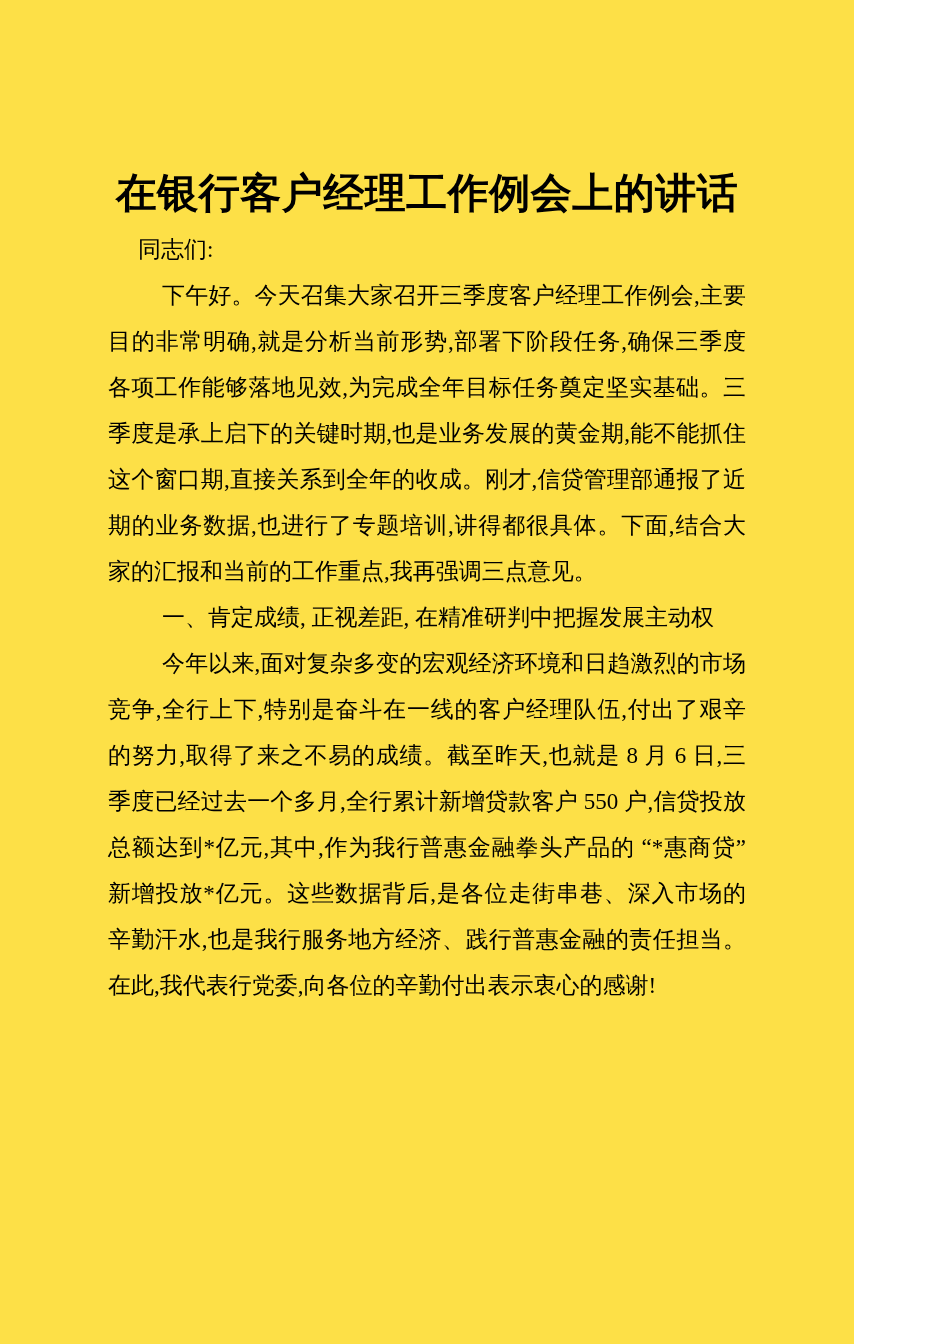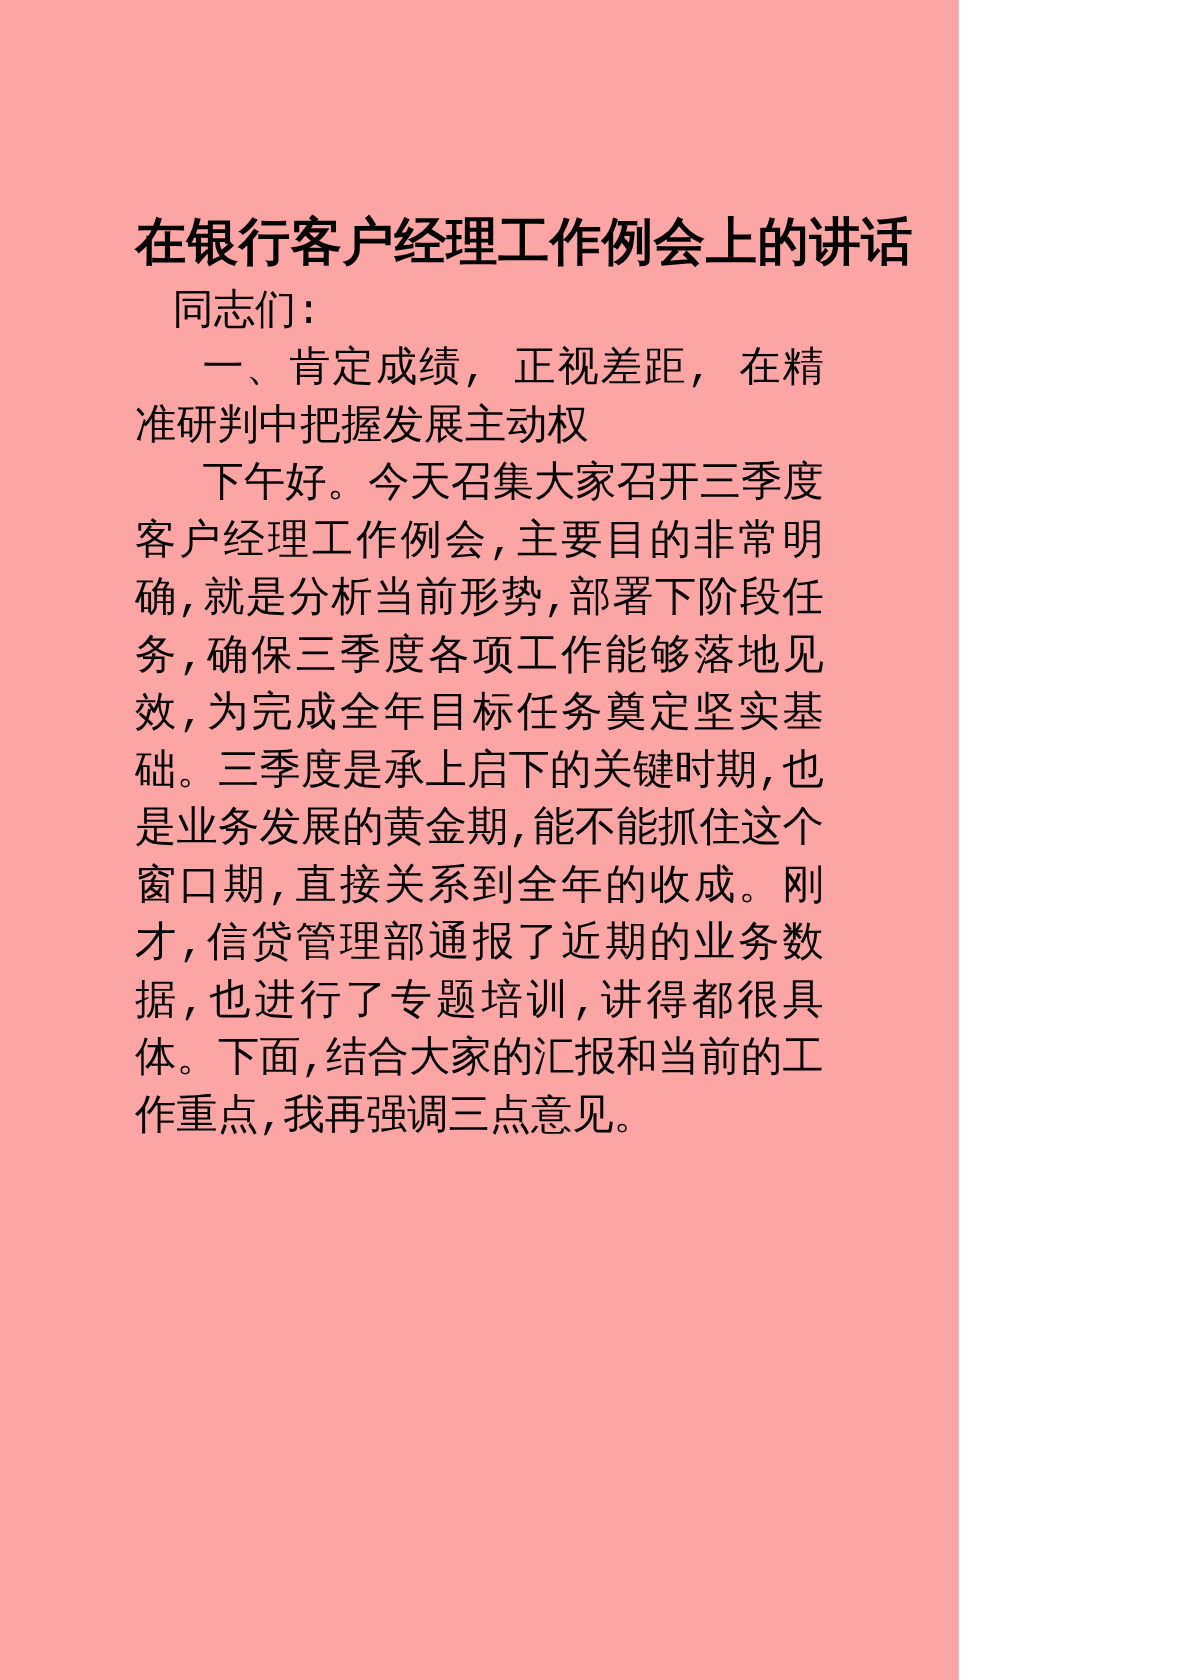--- a/index.html
+++ b/index.html
@@ -9,39 +9,39 @@
   }
   body {
     width: 950px;
     height: 1344px;
     font-family: "DejaVu Sans", "Liberation Sans", sans-serif;
     color: #000000;
     overflow: hidden;
   }
   .page {
     position: relative;
-    width: 767px;
+    width: 854px;
     height: 1344px;
-    background: #fca5a5;
+    background: #fde047;
     box-sizing: border-box;
     padding: 170px 108px 40px 108px;
   }
   .doc-title {
     font-family: "DejaVu Serif", "Liberation Serif", serif;
     font-weight: 700;
     font-size: 41px;
     line-height: 1.15;
     letter-spacing: 0.5px;
     text-align: center;
     margin: 0 0 10px 0;
     white-space: nowrap;
   }
   .para {
-    font-family: Liberation Mono, monospace;
-    font-size: 33px;
+    font-family: Liberation Serif, serif;
+    font-size: 23px;
     line-height: 46px;
     text-align: justify;
     text-justify: inter-ideograph;
     margin: 0;
     letter-spacing: 0px;
   }
   .indent-1 {
     text-indent: 30px;
   }
   .indent-2 {
@@ -55,18 +55,19 @@
   }
 </style>
 </head>
 <body>
 
 <div class="page">
   <h1 class="doc-title">在银行客户经理工作例会上的讲话</h1>
 
   <p class="para indent-1">同志们:</p>
 
+  <p class="para indent-2">下午好。今天召集大家召开三季度客户经理工作例会,主要目的非常明确,就是分析当前形势,部署下阶段任务,确保三季度各项工作能够落地见效,为完成全年目标任务奠定坚实基础。三季度是承上启下的关键时期,也是业务发展的黄金期,能不能抓住这个窗口期,直接关系到全年的收成。刚才,信贷管理部通报了近期的业务数据,也进行了专题培训,讲得都很具体。下面,结合大家的汇报和当前的工作重点,我再强调三点意见。</p>
+
   <p class="para section-heading">一、肯定成绩, 正视差距, 在精准研判中把握发展主动权</p>
 
-  <p class="para indent-2">下午好。今天召集大家召开三季度客户经理工作例会,主要目的非常明确,就是分析当前形势,部署下阶段任务,确保三季度各项工作能够落地见效,为完成全年目标任务奠定坚实基础。三季度是承上启下的关键时期,也是业务发展的黄金期,能不能抓住这个窗口期,直接关系到全年的收成。刚才,信贷管理部通报了近期的业务数据,也进行了专题培训,讲得都很具体。下面,结合大家的汇报和当前的工作重点,我再强调三点意见。</p>
-
+  <p class="para indent-2">今年以来,面对复杂多变的宏观经济环境和日趋激烈的市场竞争,全行上下,特别是奋斗在一线的客户经理队伍,付出了艰辛的努力,取得了来之不易的成绩。截至昨天,也就是 8 月 6 日,三季度已经过去一个多月,全行累计新增贷款客户 550 户,信贷投放总额达到*亿元,其中,作为我行普惠金融拳头产品的 “*惠商贷” 新增投放*亿元。这些数据背后,是各位走街串巷、深入市场的辛勤汗水,也是我行服务地方经济、践行普惠金融的责任担当。在此,我代表行党委,向各位的辛勤付出表示衷心的感谢!</p>
 
 </div>
 
 </body></html>

